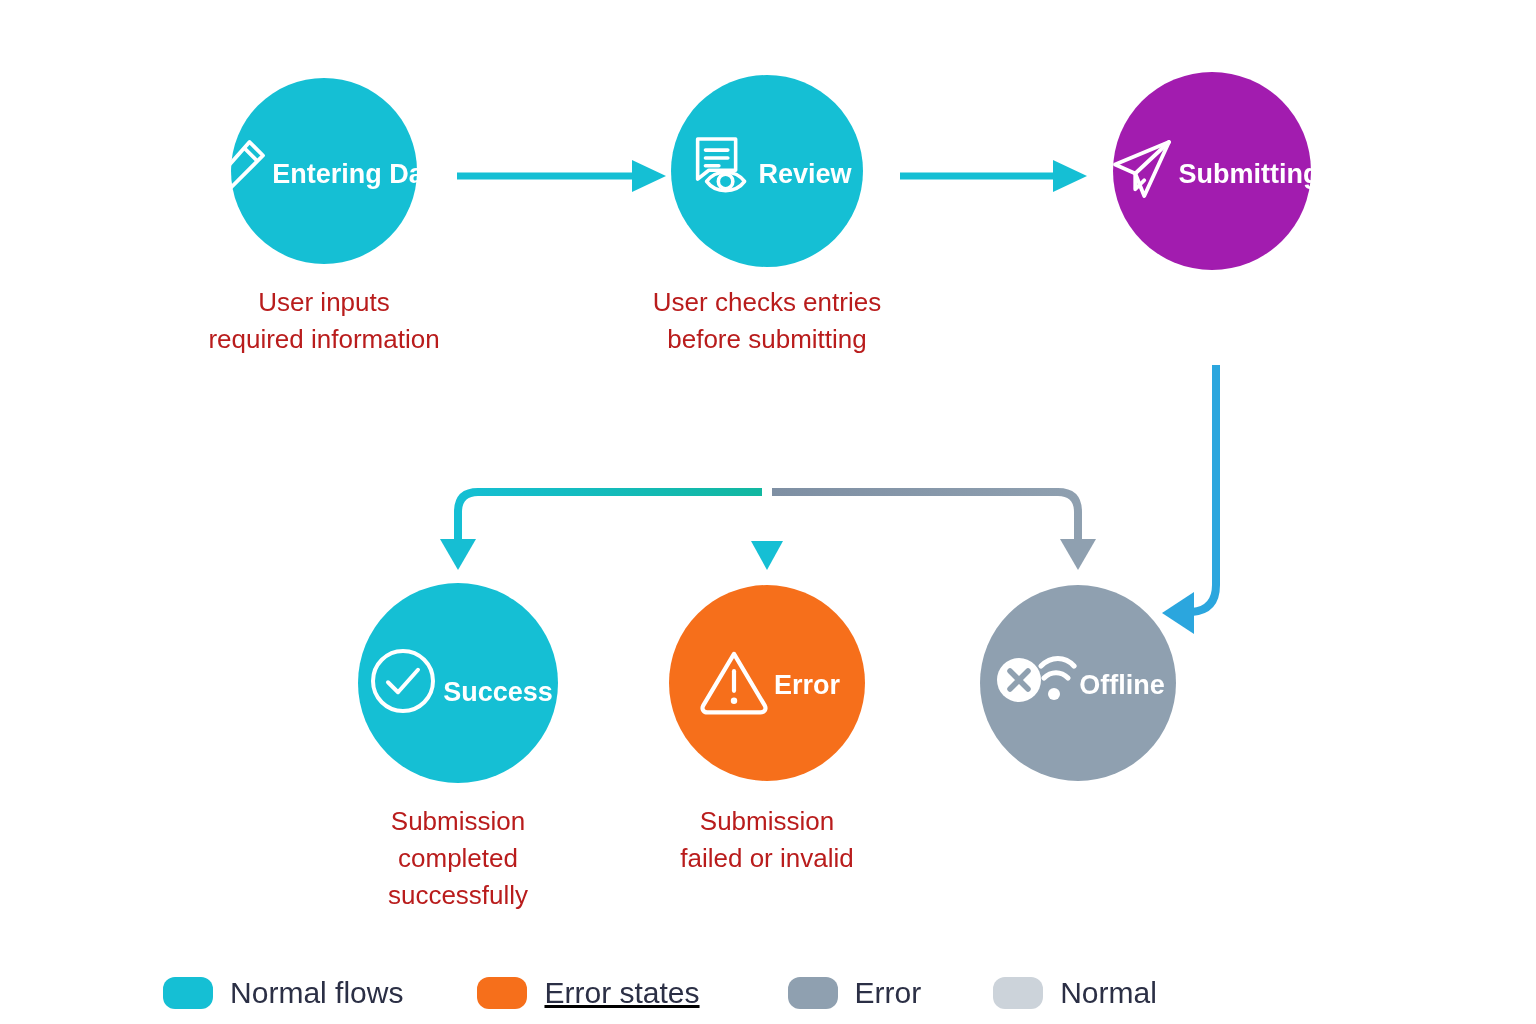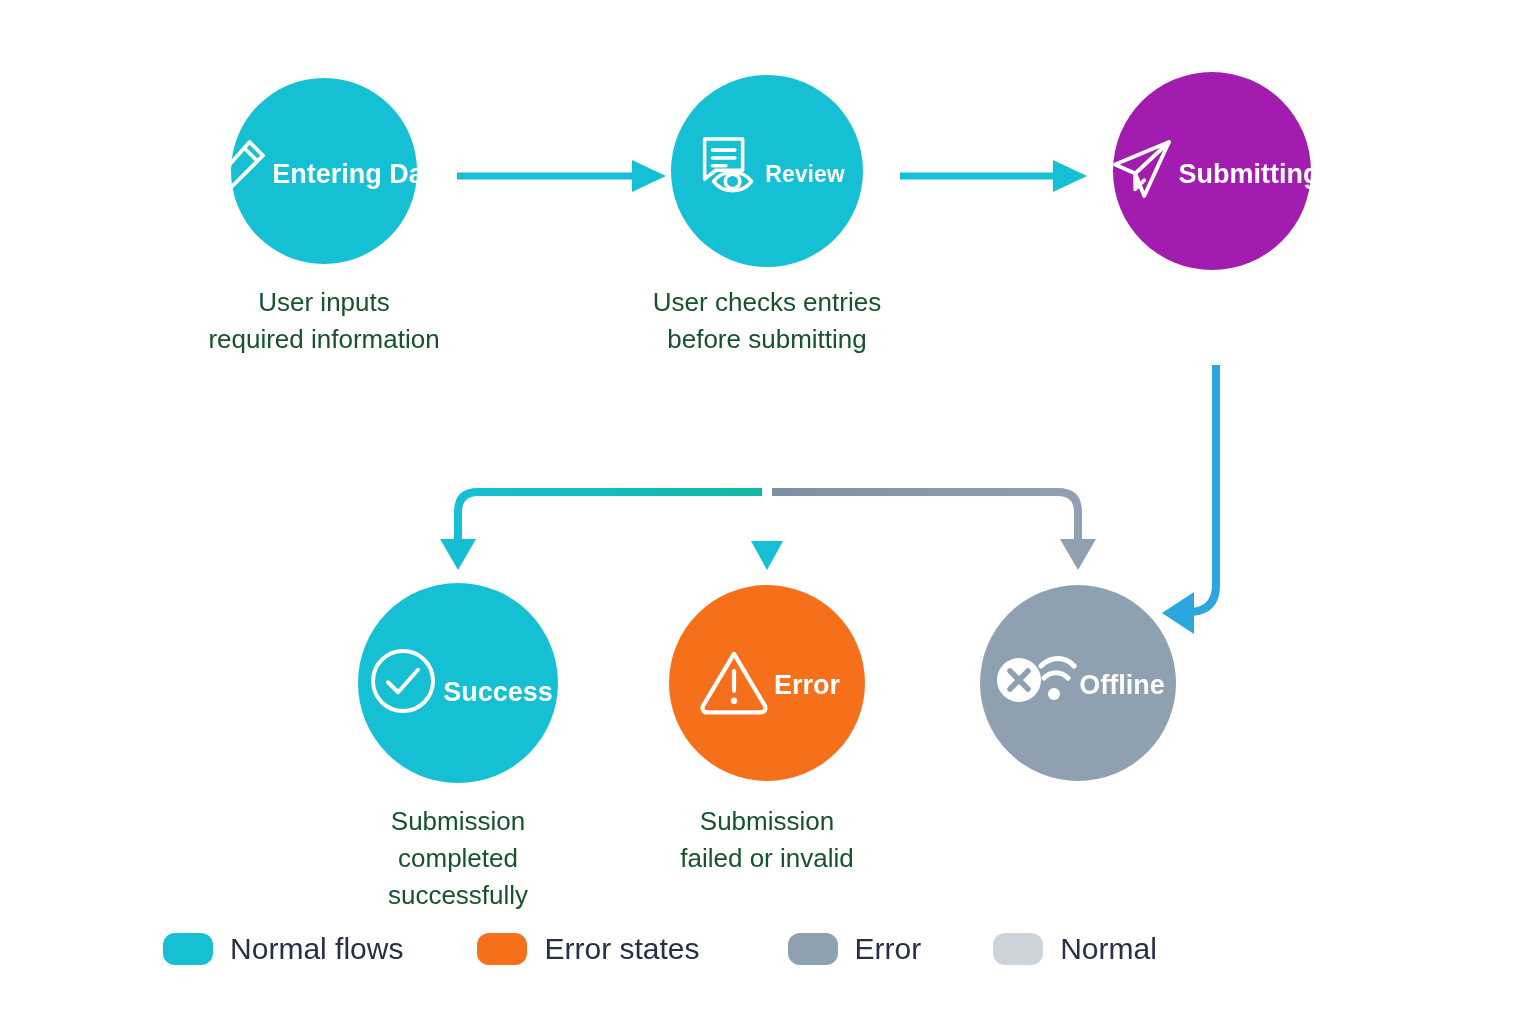--- a/index.html
+++ b/index.html
@@ -40,29 +40,29 @@
   }
   .node .node-label {
     color: #ffffff;
     font-weight: bold;
     text-align: center;
     white-space: nowrap;
   }
   .node-caption {
     position: absolute;
     text-align: center;
-    color: #14532d;
+    color: #b91c1c;
     font-size: 26px;
     line-height: 37px;
     white-space: pre-line;
   }
   .legend {
     position: absolute;
     left: 0;
-    top: 932px;
+    top: 976px;
     width: 1320px;
     display: flex;
     justify-content: center;
     align-items: center;
   }
   .legend-item {
     display: flex;
     align-items: center;
   }
   .legend-swatch {
@@ -148,21 +148,21 @@
     <span class="icon-wrap" style="margin-top:-6px;">
       <svg width="76" height="72" viewBox="0 0 68 64" fill="none" stroke="#ffffff" stroke-width="3.2" stroke-linejoin="round" stroke-linecap="round">
         <path d="M14 6 L48 6 L48 34 L24 34 L14 42 Z"></path>
         <path d="M21 16 L41 16"></path>
         <path d="M21 23 L41 23"></path>
         <path d="M21 30 L33 30"></path>
         <path d="M22 44 C30 33 48 33 56 44 C48 55 30 55 22 44 Z"></path>
         <circle cx="39" cy="44" r="6.5"></circle>
       </svg>
     </span>
-    <span class="node-label" style="font-size:23px; margin-top:6px;">Review</span>
+    <span class="node-label" style="font-size:27px; margin-top:6px;">Review</span>
   </div>
   <div class="node-caption" style="left:587px; top:284px; width:360px;">User checks entries
 before submitting</div>
 
   <div class="node" style="left:1113px; top:72px; width:198px; height:198px; background:#a21caf;">
     <span class="icon-wrap" style="margin-top:-4px;">
       <svg width="74" height="72" viewBox="0 0 64 64" fill="none" stroke="#ffffff" stroke-width="3.4" stroke-linejoin="round" stroke-linecap="round">
         <path d="M56 8 L8 28 L26 36 L34 56 Z"></path>
         <path d="M26 36 L56 8"></path>
         <path d="M26 36 L26 50 L34 42"></path>
@@ -212,21 +212,21 @@
     <span class="node-label" style="font-size:27px; margin-top:4px;">Offline</span>
   </div>
 
   <div class="legend">
 
     <div class="legend-item" style="margin-right:74px;">
       <span class="legend-swatch" style="background:#15BFD4;"></span>
       <span class="legend-label">Normal flows</span>
     </div>
 
-    <div class="legend-item" style="margin-right:88px;">
+    <div class="legend-item" style="margin-right:88px;text-decoration:underline;">
       <span class="legend-swatch" style="background:#F66F1B;"></span>
       <span class="legend-label">Error states</span>
     </div>
 
     <div class="legend-item" style="margin-right:72px;">
       <span class="legend-swatch" style="background:#8FA0B0;"></span>
       <span class="legend-label">Error</span>
     </div>
 
     <div class="legend-item">

